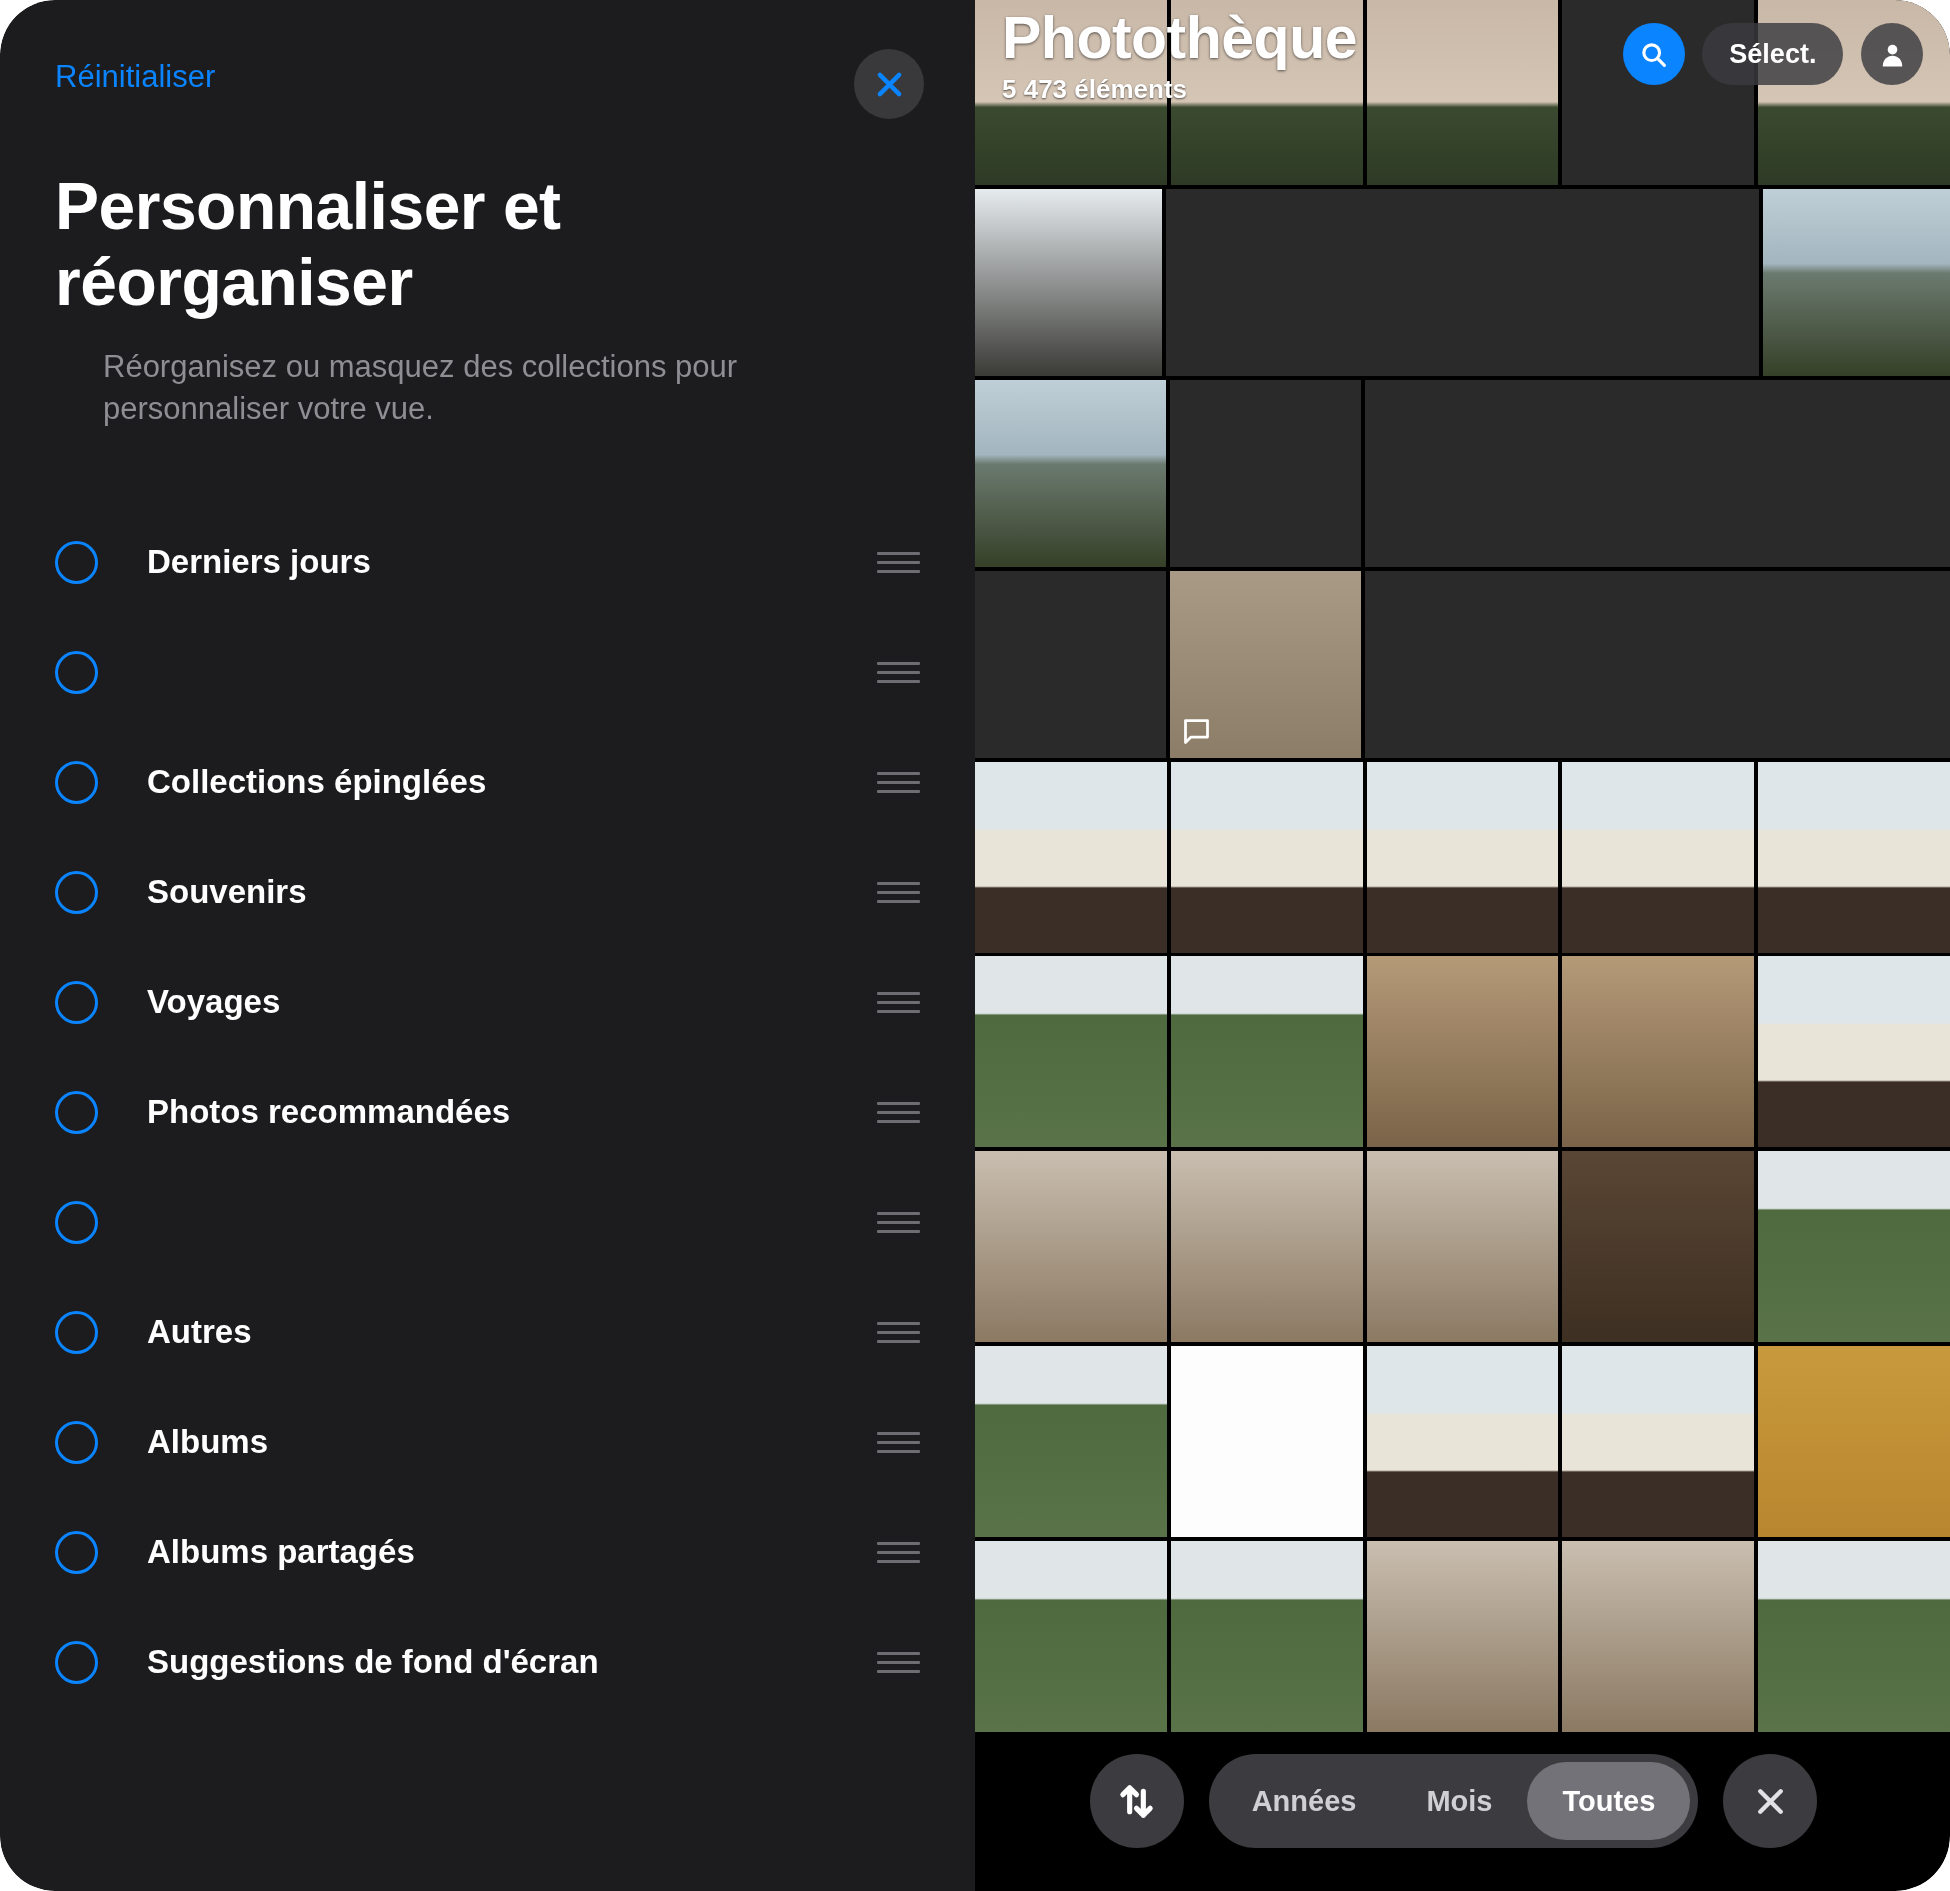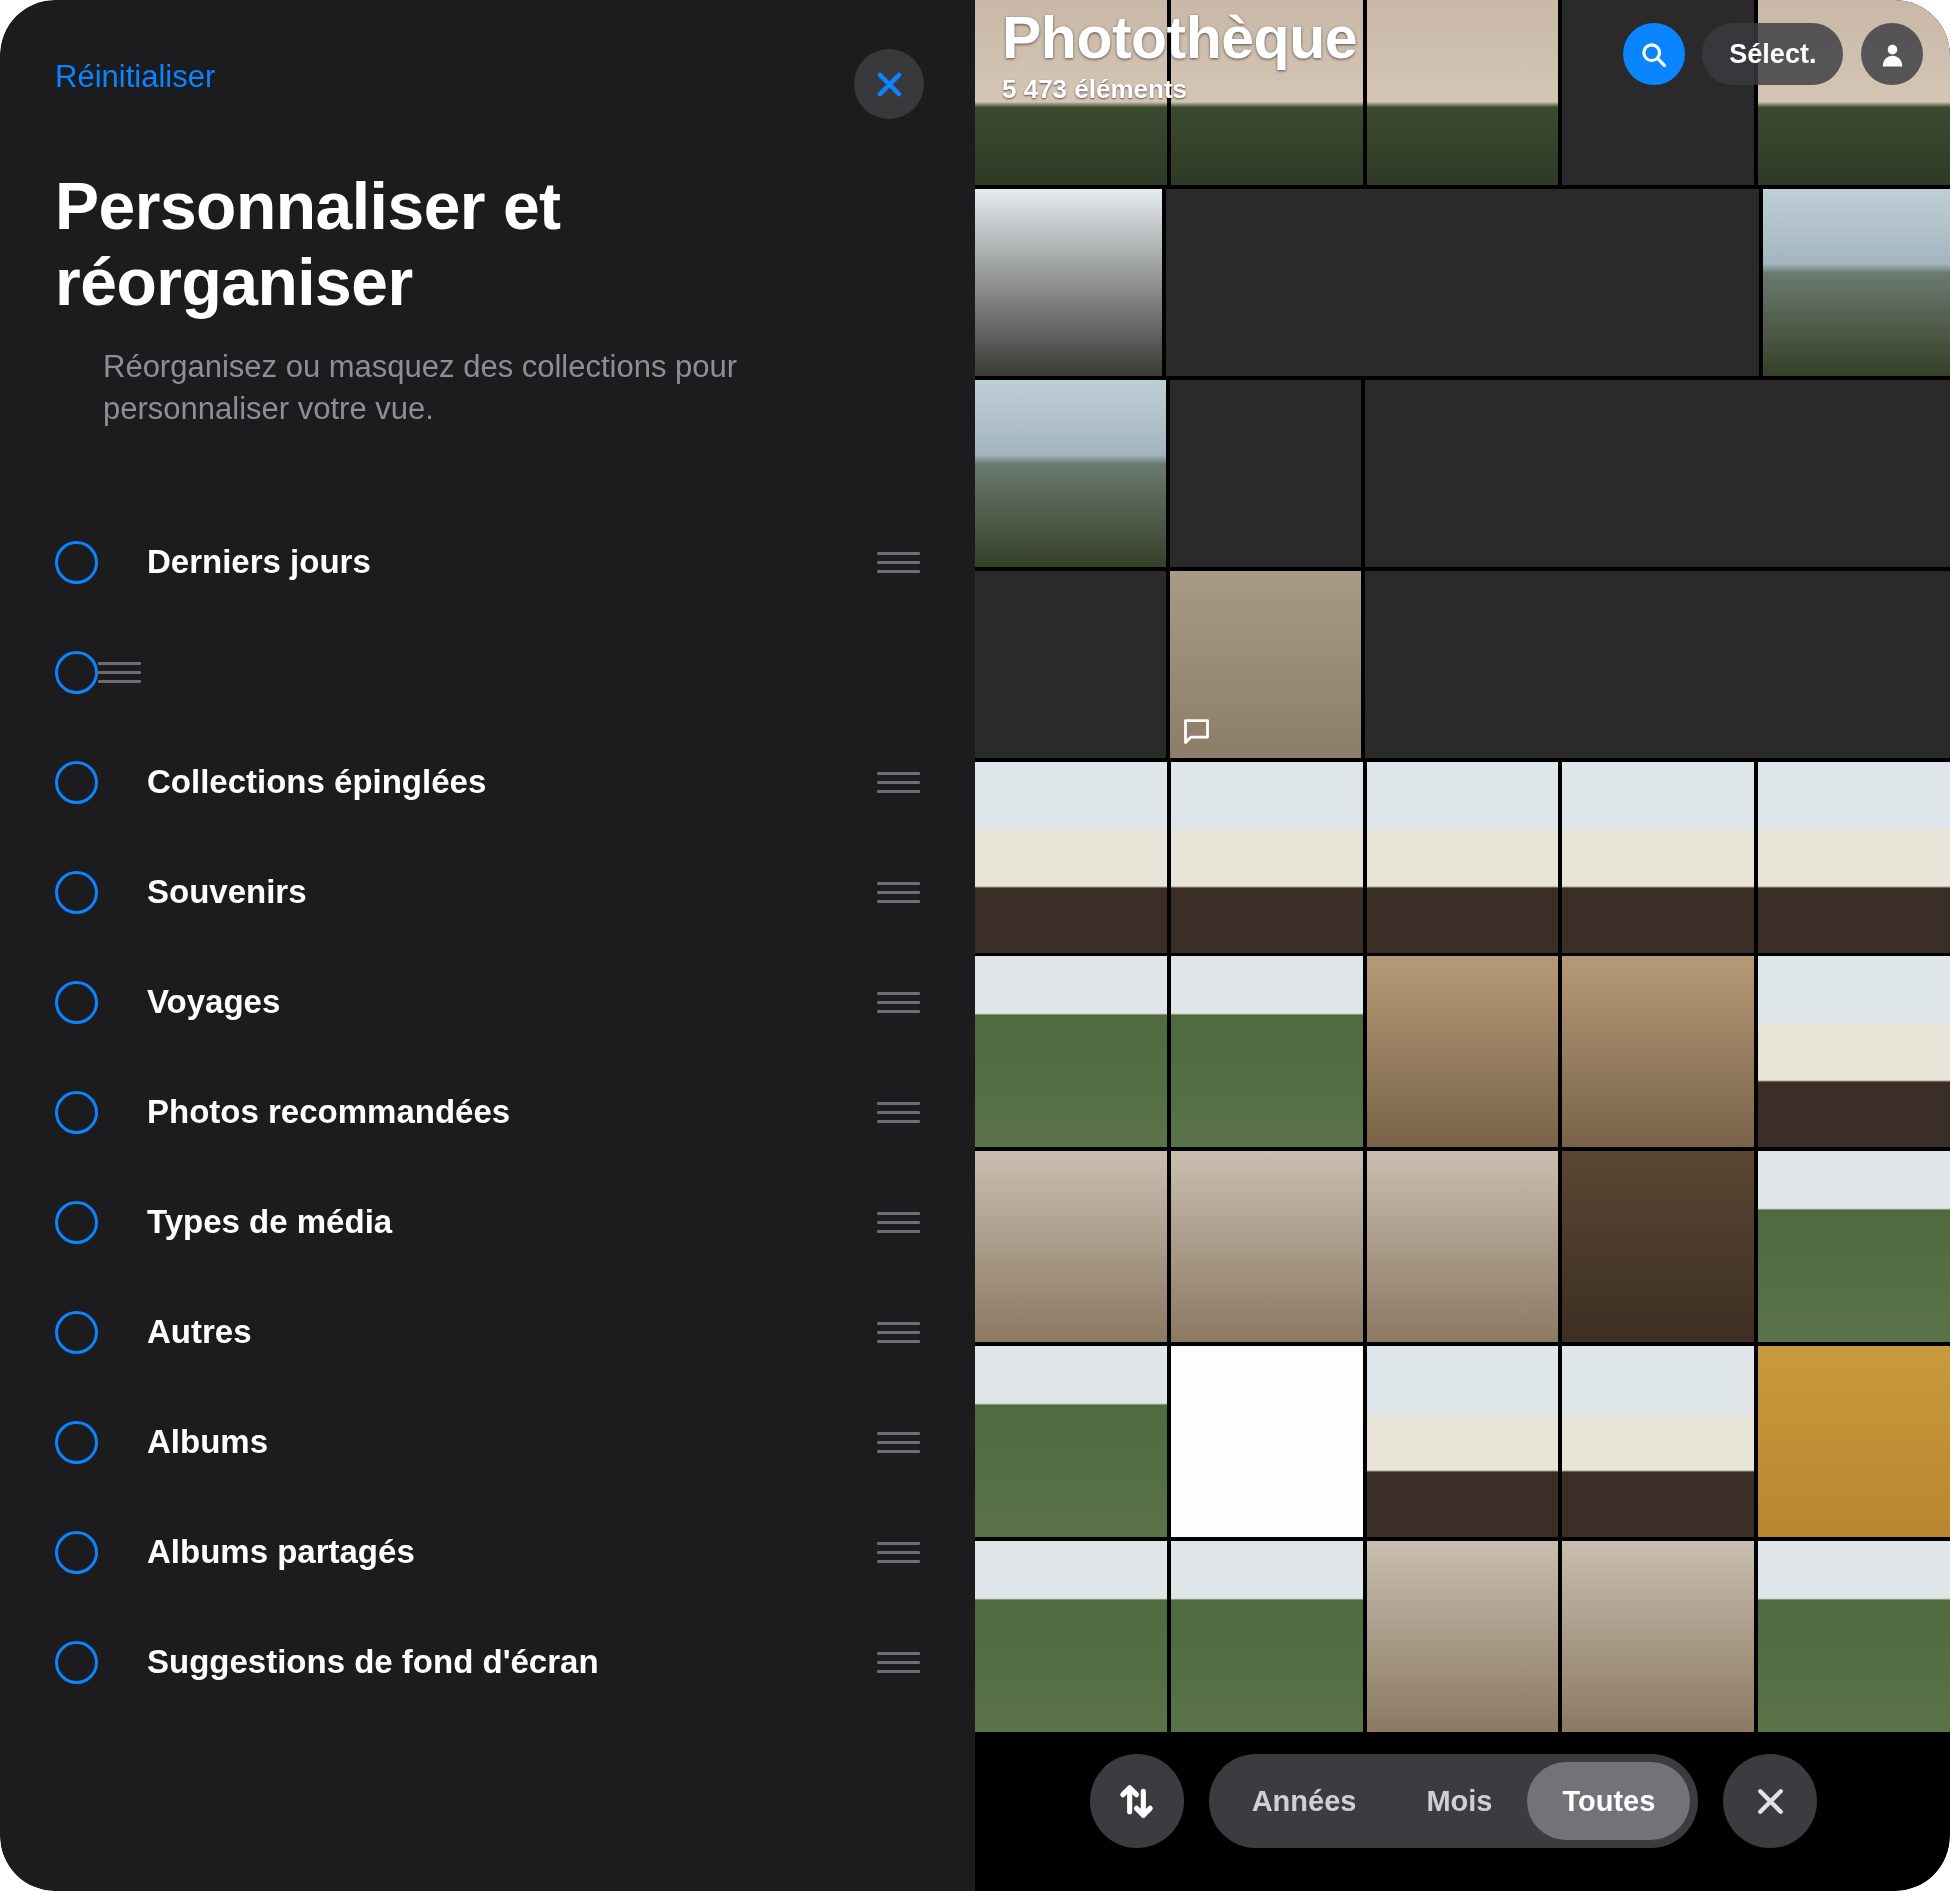--- a/index.html
+++ b/index.html
@@ -65,20 +65,21 @@
     margin-top: 25px;
     line-height: 1.35;
     max-width: 800px;
     margin-left: 48px;
   }
   .list { margin-top: 78px; }
   .list-row {
     display: flex;
     align-items: center;
     height: 110px;
+    justify-content: space-between;
   }
   .radio {
     width: 43px;
     height: 43px;
     border: 3.9px solid #0a84ff;
     border-radius: 50%;
     flex-shrink: 0;
   }
   .row-label {
     font-size: 33px;
@@ -301,21 +302,20 @@
       <div class="radio"></div>
       <div class="row-label">Photos recommandées</div>
       <div class="drag-handle">
           <span></span>
           <span></span>
           <span></span>
         </div>
     </div>
     <div class="list-row">
       <div class="radio"></div>
-      <div class="row-label">Types de média</div>
       <div class="drag-handle">
           <span></span>
           <span></span>
           <span></span>
         </div>
     </div>
     <div class="list-row">
       <div class="radio"></div>
       <div class="row-label">Autres</div>
       <div class="drag-handle">

